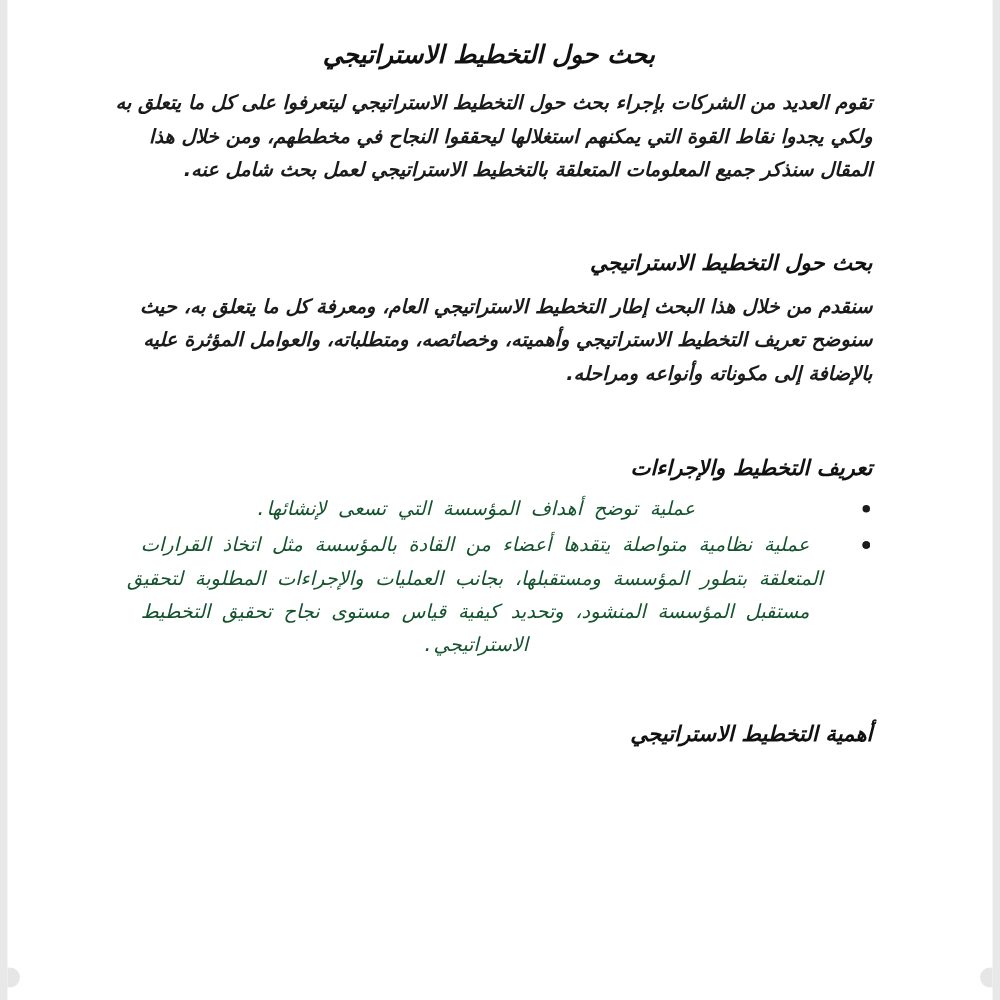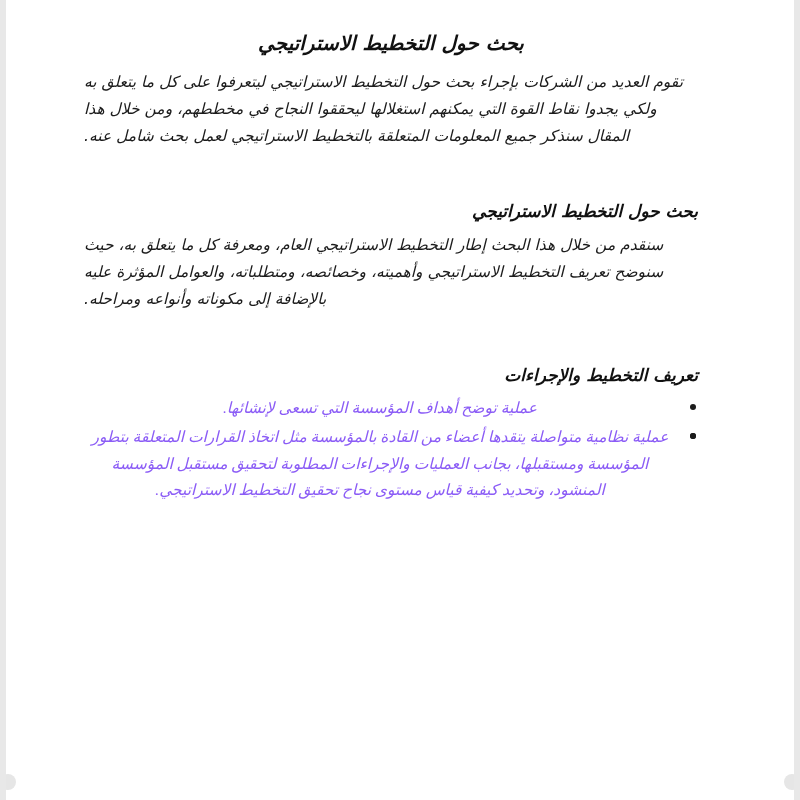--- a/index.html
+++ b/index.html
@@ -79,21 +79,22 @@
     font-family: "DejaVu Sans", "Liberation Sans", sans-serif;
     font-style: italic;
     font-size: 15.5px;
     line-height: 1.75;
     text-align: center;
     margin: 0 0 6px 0;
     color: #1b1b1b;
   }
 
   .para.justified {
-    text-align: left;
+    text-align: right;
+    font-weight: bold;
   }
 
   h2.section-heading {
     font-family: "DejaVu Sans", "Liberation Sans", sans-serif;
     font-weight: 700;
     font-style: italic;
     font-size: 17px;
     line-height: 1.4;
     text-align: right;
     margin: 26px 0 8px 0;
@@ -102,28 +103,28 @@
 
   ul.bullet-list {
     list-style: none;
     margin: 6px 0 0 0;
     padding: 0;
     direction: rtl;
   }
 
   ul.bullet-list > li {
     position: relative;
-    font-family: Liberation Serif, serif;
+    font-family: Liberation Mono, monospace;
     font-style: italic;
     font-size: 15.5px;
     line-height: 1.72;
     text-align: center;
     padding-right: 22px;
     margin-bottom: 2px;
-    color: #8b5cf6;
+    color: #14532d;
   }
 
   ul.bullet-list > li .bullet-dot {
     position: absolute;
     right: 2px;
     top: 9px;
     width: 6px;
     height: 6px;
     background: #1b1b1b;
     border-radius: 50%;
@@ -169,16 +170,17 @@
           <span class="bullet-dot"></span>
         </li>
         <li>
           <span class="bullet-dot"></span>
           <span>عملية نظامية متواصلة يتقدها أعضاء من القادة بالمؤسسة مثل اتخاذ القرارات المتعلقة بتطور المؤسسة ومستقبلها، بجانب العمليات والإجراءات المطلوبة لتحقيق مستقبل المؤسسة المنشود، وتحديد كيفية قياس مستوى نجاح تحقيق التخطيط الاستراتيجي.</span>
         </li>
       </ul>
 
       <div class="spacer-md"></div>
 
+      <h2 class="section-heading">أهمية التخطيط الاستراتيجي</h2>
 
     </div>
   </div>
 </div>
 
 </body></html>

